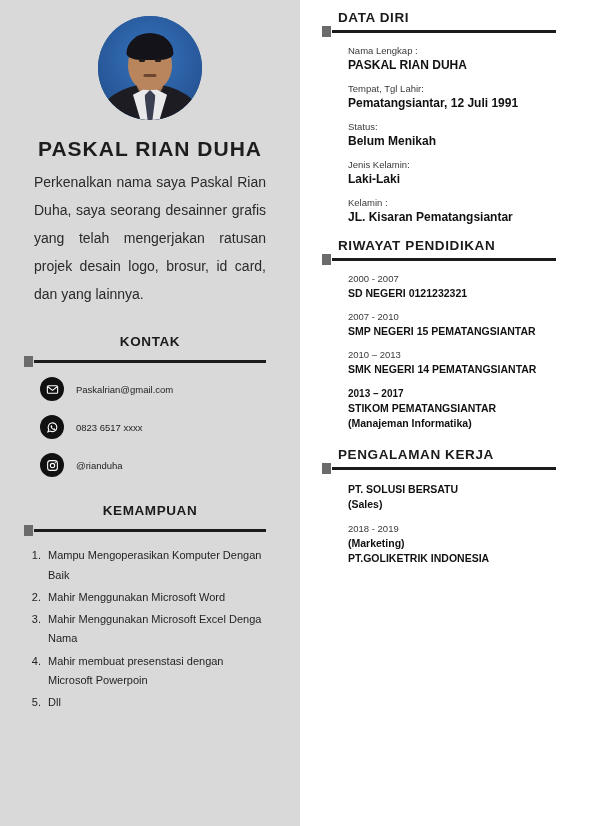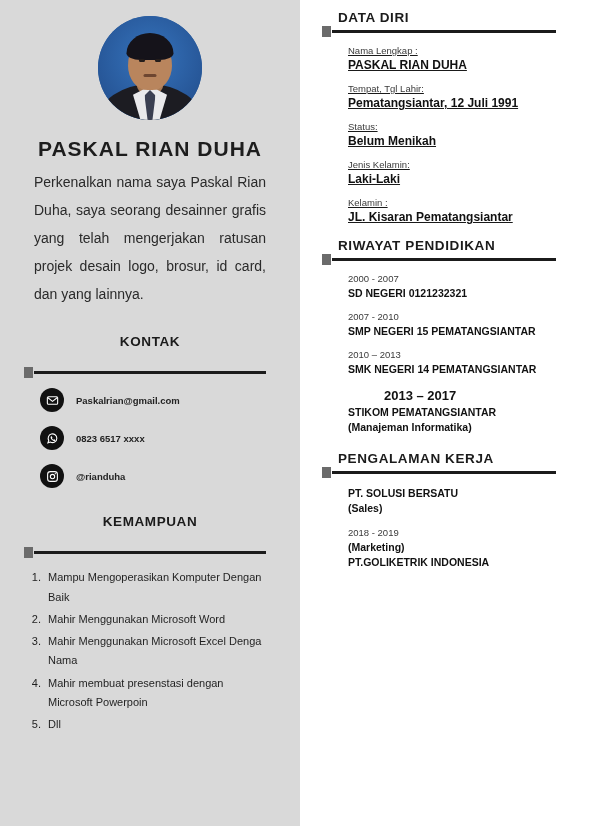--- a/index.html
+++ b/index.html
@@ -159,21 +159,21 @@
   .lsec {
     margin: 26px 34px 0 34px;
     position: relative;
   }
   .lsec .htitle {
     font-size: 13.5px;
     font-weight: bold;
     letter-spacing: 0.6px;
     color: #1b1b1b;
     text-align: center;
-    padding-bottom: 22px;
+    padding-bottom: 11px;
   }
   .lsec .rule {
     height: 3px;
     background: #1b1b1b;
     width: 100%;
     position: relative;
   }
   .lsec .rule::before {
     content: "";
     position: absolute;
@@ -184,21 +184,20 @@
     background: #6b6b6b;
   }
 
   .contact-list {
     margin: 14px 34px 0 40px;
   }
   .contact-row {
     display: flex;
     align-items: center;
     margin-bottom: 14px;
-    font-weight: bold;
   }
   .cicon {
     width: 24px;
     height: 24px;
     border-radius: 50%;
     background: #111111;
     color: #ffffff;
     display: flex;
     align-items: center;
     justify-content: center;
@@ -255,21 +254,20 @@
     width: 9px;
     height: 11px;
     background: #6b6b6b;
   }
 
   .fields {
     padding: 12px 0 0 26px;
   }
   .field {
     margin-bottom: 11px;
-    text-decoration: underline;
   }
   .field .lab {
     font-size: 9.5px;
     color: #3a3a3a;
     margin-bottom: 2px;
   }
   .field .val {
     font-size: 12px;
     font-weight: bold;
     color: #111111;
@@ -279,21 +277,21 @@
     padding: 12px 0 0 26px;
   }
   .entry {
     margin-bottom: 10px;
   }
   .entry .yr {
     font-size: 9.5px;
     color: #3a3a3a;
     margin-bottom: 2px;
   }
-  .entry .yr.b { font-weight: bold; color: #111111; font-size: 13px; margin-left: 36px; }
+  .entry .yr.b { font-weight: bold; color: #111111; font-size: 10px; }
   .entry .ln {
     font-size: 10.5px;
     font-weight: bold;
     color: #111111;
     line-height: 1.45;
   }
   .sec-gap-edu { margin-top: 14px; }
   .sec-gap-exp { margin-top: 16px; }
 </style>
 </head>

